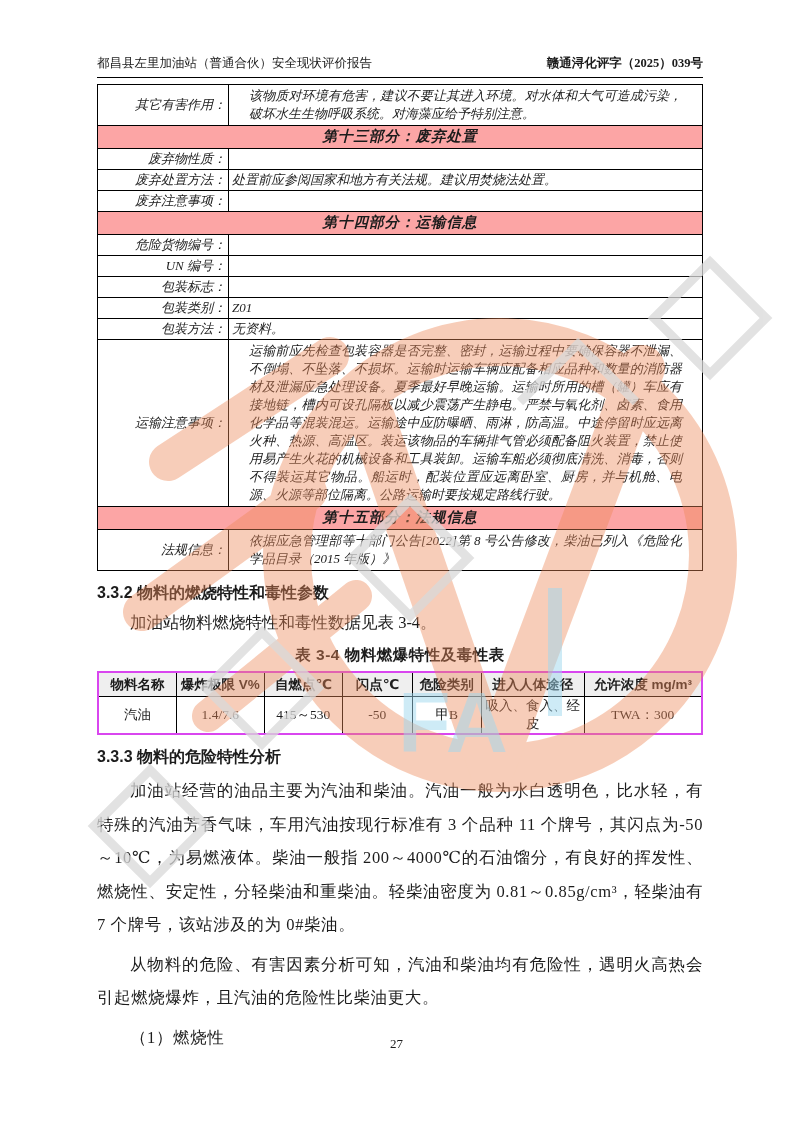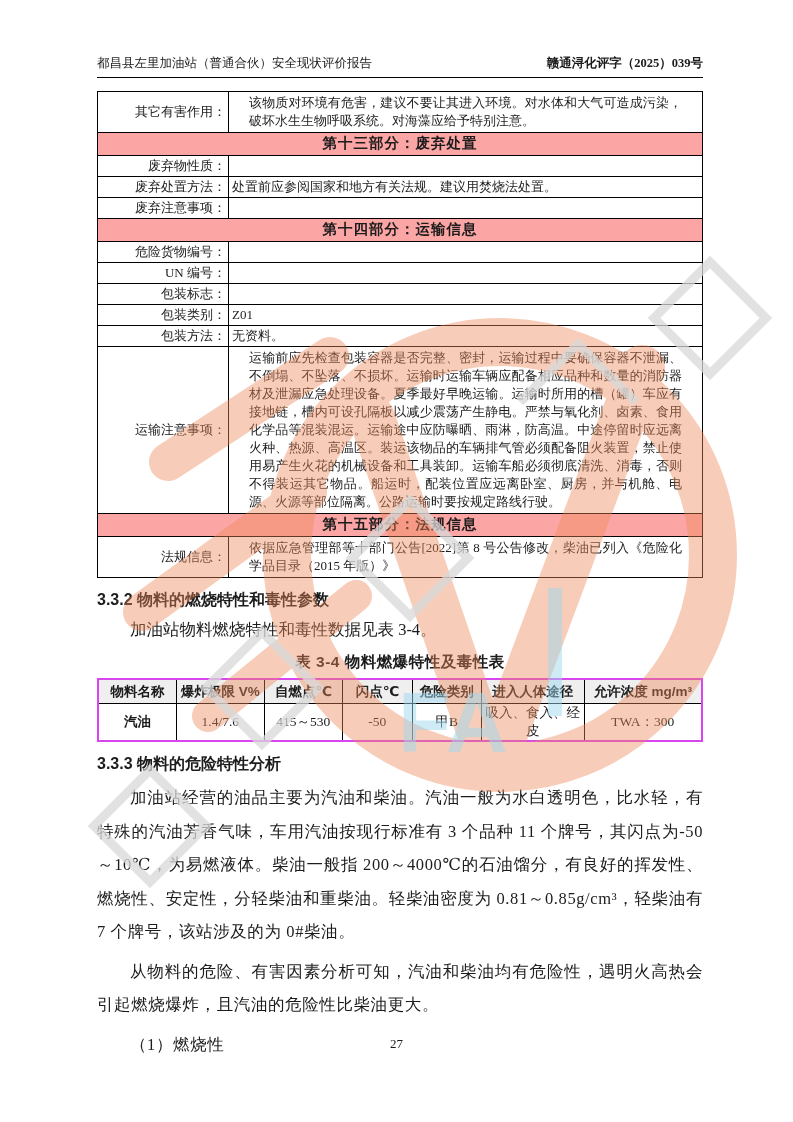--- a/index.html
+++ b/index.html
@@ -10,21 +10,21 @@
   }
   .page{position:absolute;left:97px;top:55px;width:606px;}
 
   
   .doc-header{display:flex;justify-content:space-between;align-items:flex-end;
     font-size:12.5px;padding-bottom:5px;border-bottom:1.6px solid #000;gap:8px;}
   .doc-header .right{font-weight:bold;}
 
   
   table.msds{width:100%;border-collapse:collapse;border:1.6px solid #000;
-    margin-top:13px;font-size:13px;}
+    margin-top:6px;font-size:13px;font-style:italic;}
   table.msds td{border:1px solid #000;vertical-align:middle;padding:0 3px;
     line-height:19.5px;height:20px;}
   table.msds td.label{width:125px;text-align:right;padding-right:2px;white-space:nowrap;}
   table.msds td.value{text-align:left;}
   table.msds td.long{line-height:18px;text-align:justify;padding:2px 20px;}
   table.msds tr.section td{background:#fca5a5;text-align:center;font-weight:bold;
     font-family:"Liberation Sans","DejaVu Sans",sans-serif;font-size:14.5px;
     height:22px;letter-spacing:1px;}
 
   
@@ -33,21 +33,21 @@
   .lead{font-size:16.5px;line-height:29px;text-indent:2em;margin:2px 0 4px 0;}
   .table-title{text-align:center;font-family:"Liberation Sans","DejaVu Sans",sans-serif;
     font-weight:bold;font-size:15.5px;margin:8px 0 5px 0;letter-spacing:.5px;}
 
   
   table.tox{width:100%;border-collapse:collapse;border:2px solid #d946ef;font-size:13.5px;}
   table.tox th,table.tox td{border:1px solid #000;text-align:center;padding:0 2px;}
   table.tox th{font-family:"Liberation Sans","DejaVu Sans",sans-serif;font-weight:bold;
     background:#efefef;height:23px;}
   table.tox td{height:21px;}
-  table.tox td.mat{font-family:"Liberation Sans","DejaVu Sans",sans-serif;font-weight:bold;}
+  table.tox td.mat{font-family:"Liberation Sans","DejaVu Sans",sans-serif;font-weight:normal;}
   .c1{width:13%}.c2{width:14.5%}.c3{width:13%}.c4{width:11.5%}.c5{width:11.5%}
   .c6{width:17%}.c7{width:19.5%}
 
   .body-par{font-size:16.5px;line-height:33.5px;text-align:justify;text-indent:2em;
     margin:6px 0 0 0;letter-spacing:.6px;}
   .body-par.noj{text-align:left;}
 
   .page-footer{position:absolute;top:1036px;left:0;width:793px;text-align:center;
     font-size:13px;}
 

